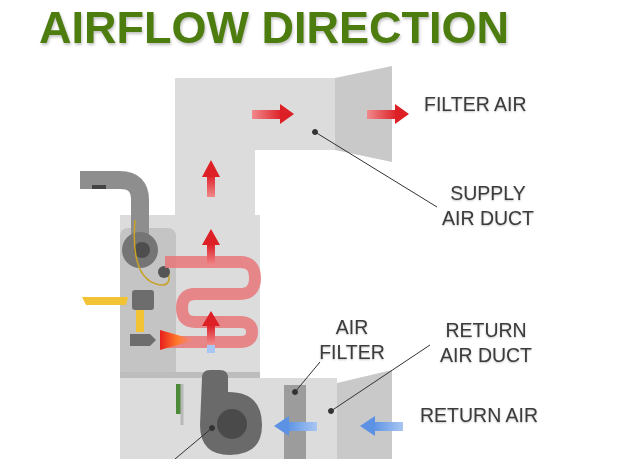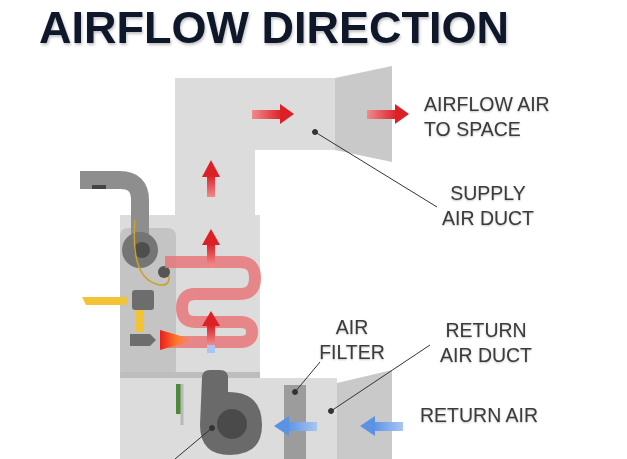--- a/index.html
+++ b/index.html
@@ -1,20 +1,20 @@
 <!DOCTYPE html>
 <html><head>
 <meta charset="utf-8">
 <style>
   html, body { margin: 0; padding: 0; background: #ffffff; }
   body { width: 627px; height: 459px; overflow: hidden; position: relative; font-family: "Liberation Sans", sans-serif; }
   .title {
     position: absolute; left: 0; top: 2px; width: 548px; text-align: center;
     font-family: "Liberation Sans", sans-serif; font-weight: bold; font-size: 45px;
-    color: #0f172a; letter-spacing: 0px; text-shadow: 1px 2px 3px rgba(0,0,0,0.25);
+    color: #4d7c0f; letter-spacing: 0px; text-shadow: 1px 2px 3px rgba(0,0,0,0.25);
   }
   .label {
     position: absolute; font-family: "Liberation Sans", sans-serif; font-size: 19.5px;
     color: #3b3b3b; line-height: 25px; text-shadow: 0 1px 2px rgba(0,0,0,0.25);
     white-space: nowrap;
   }
   .center { text-align: center; }
   svg.diagram { position: absolute; left: 0; top: 0; }
 </style>
 </head>
@@ -127,22 +127,21 @@
     <line x1="295" y1="392" x2="320" y2="362"></line>
       <circle cx="295" cy="392" r="2.5"></circle>
     <line x1="331" y1="411" x2="430" y2="345"></line>
       <circle cx="331" cy="411" r="2.5"></circle>
     <line x1="212" y1="428" x2="175" y2="459"></line>
       <circle cx="212" cy="428" r="2.5"></circle>
   </g>
 </svg>
 
 <div class="label" style="left:424px; top:92px;">
-  <div>AIRFLOW AIR</div>
-  <div>TO SPACE</div>
+  <div>FILTER AIR</div>
 </div>
 <div class="label center" style="left:436px; top:181px; width:104px;">
   <div>SUPPLY</div>
   <div>AIR DUCT</div>
 </div>
 <div class="label center" style="left:312px; top:315px; width:80px;">
   <div>AIR</div>
   <div>FILTER</div>
 </div>
 <div class="label center" style="left:434px; top:318px; width:104px;text-align:center;">

